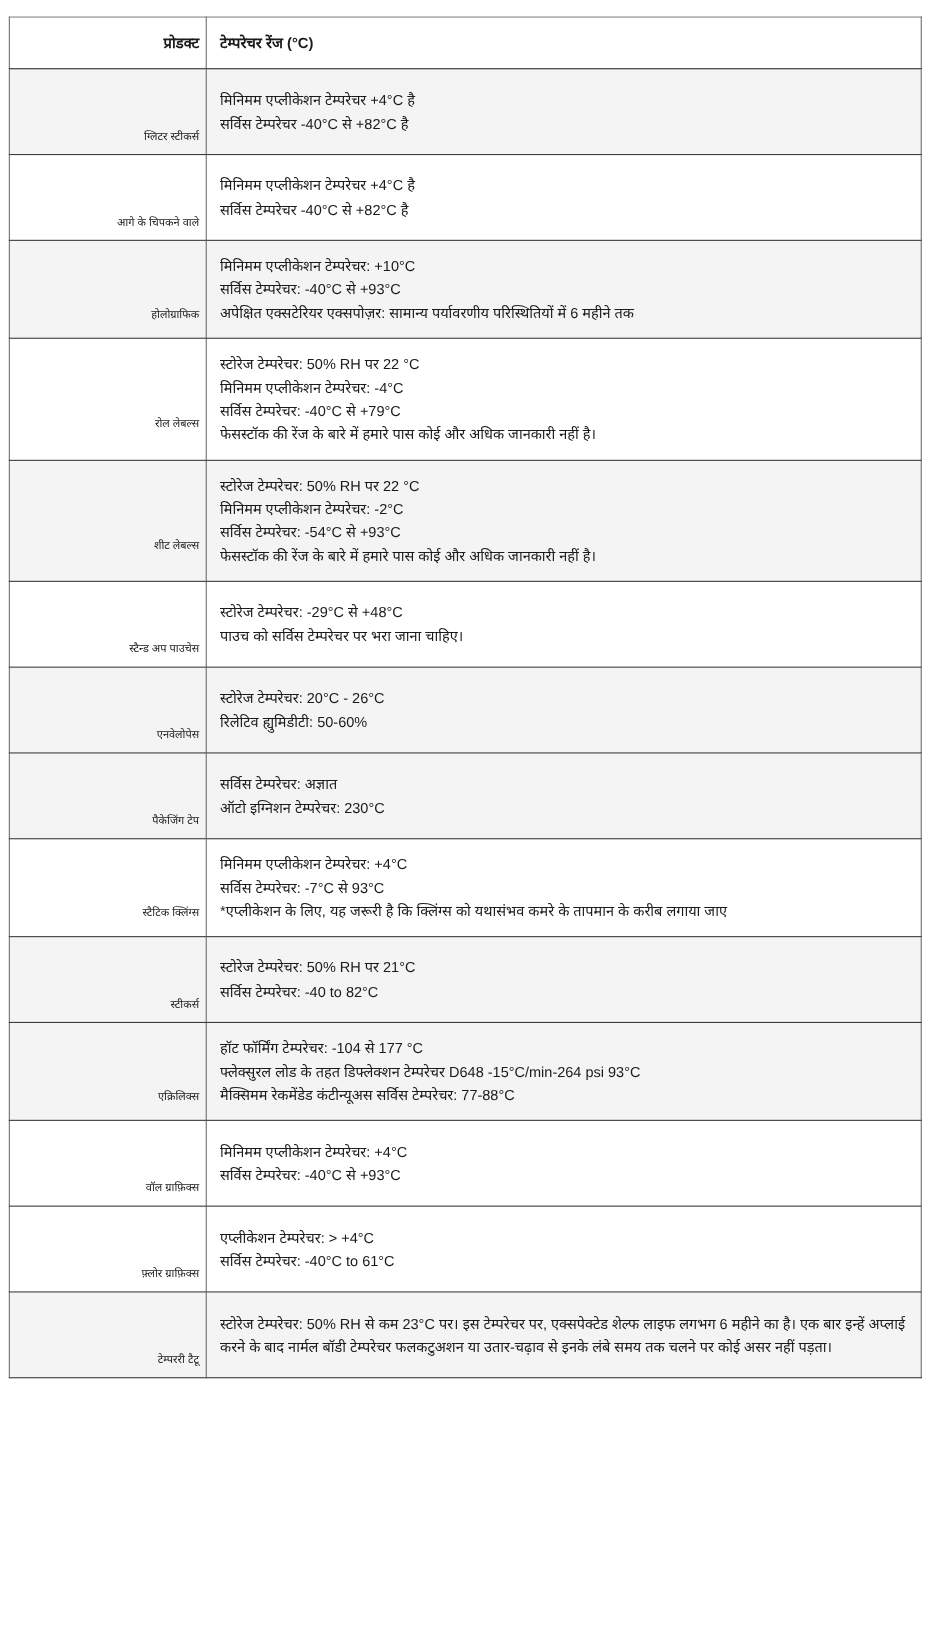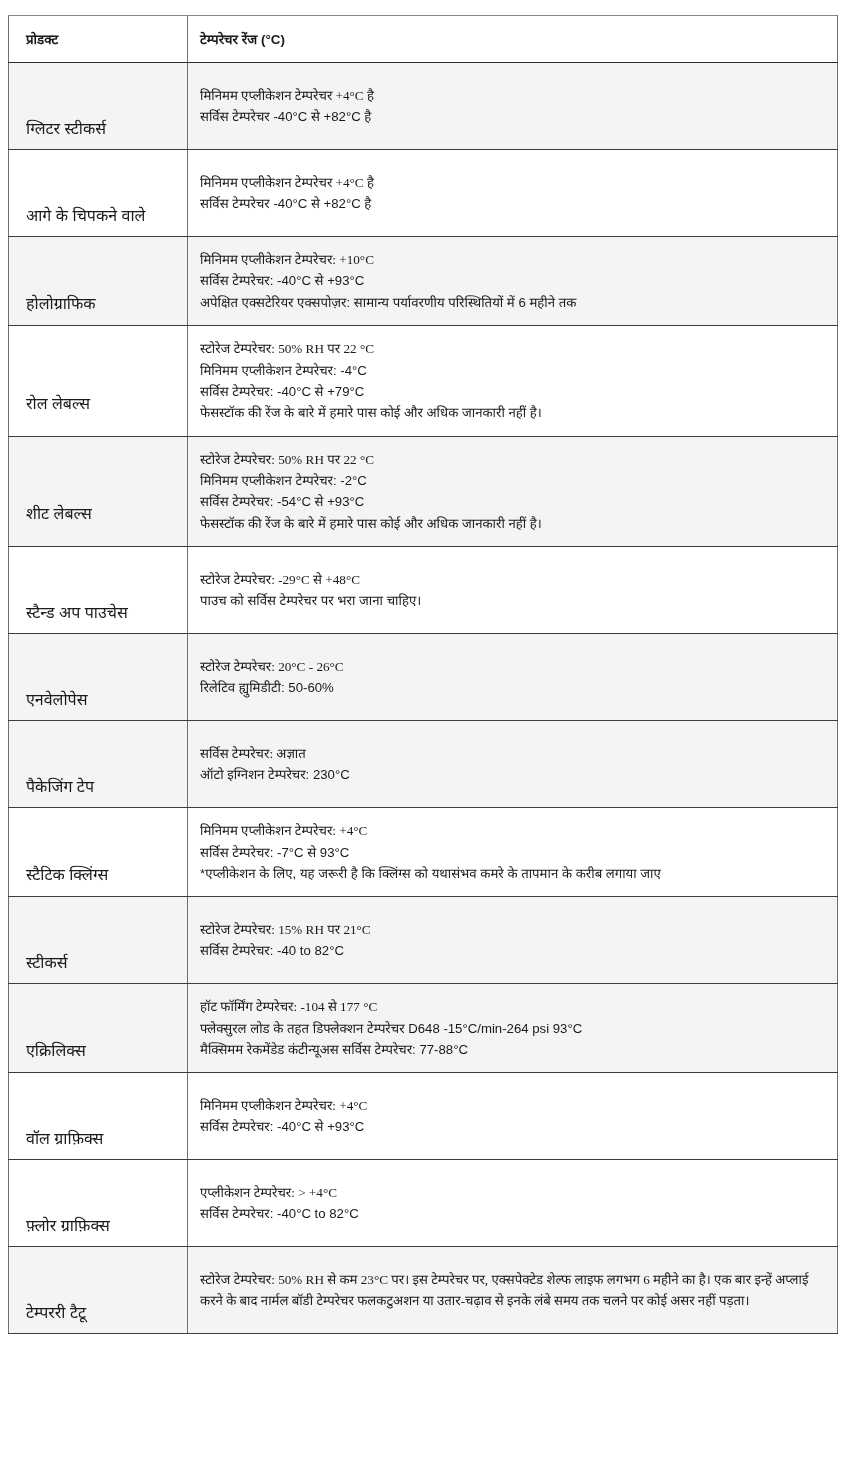--- a/index.html
+++ b/index.html
@@ -41,22 +41,22 @@
     border-top: 1.6px solid #3c3c3c;
     border-bottom: 1.6px solid #3c3c3c;
   }
   table.spec-table thead th {
     border-top: 1.4px solid #888888;
     border-bottom: 1.6px solid #2b2b2b;
   }
 
   th.product-head,
   td.product-cell {
-    text-align: left;
-    padding: 8px 17px;
+    text-align: right;
+    padding: 8px 6px;
     border-left: 1.4px solid #6f6f6f;
     border-right: 1.4px solid #4a4a4a;
   }
   th.range-head,
   td.range-cell {
     text-align: left;
     padding: 12px 8px 12px 12px;
     border-right: 1.4px solid #6f6f6f;
   }
 
@@ -66,29 +66,29 @@
     padding-top: 14px;
     padding-bottom: 14px;
   }
   th.range-head { padding-left: 12px; }
 
   .line {
     display: block;
     line-height: 1.62;
     white-space: normal;
   }
-  td.range-cell .line:first-child { margin-top: 0; font-family: Liberation Serif, serif; }
+  td.range-cell .line:first-child { margin-top: 0; }
 
   tr.shaded td { background-color: #f4f4f4; }
   tr.plain td  { background-color: #ffffff; }
 
   td.product-cell .pname {
     display: block;
     line-height: 1.5;
-    font-size: 16px;
+    font-size: 10px;
     margin-top: 46px;
   }
 </style>
 </head>
 <body>
 
 <div class="page">
   <table class="spec-table">
     <colgroup>
       <col class="col-product">
@@ -186,21 +186,21 @@
             <span class="line">मिनिमम एप्लीकेशन टेम्परेचर: +4°C</span>
             <span class="line">सर्विस टेम्परेचर: -7°C से 93°C</span>
             <span class="line">*एप्लीकेशन के लिए, यह जरूरी है कि क्लिंग्स को यथासंभव कमरे के तापमान के करीब लगाया जाए</span>
           </td>
         </tr>
         <tr class="shaded">
           <td class="product-cell">
             <span class="pname">स्टीकर्स</span>
           </td>
           <td class="range-cell">
-            <span class="line">स्टोरेज टेम्परेचर: 15% RH पर 21°C</span>
+            <span class="line">स्टोरेज टेम्परेचर: 50% RH पर 21°C</span>
             <span class="line">सर्विस टेम्परेचर: -40 to 82°C</span>
           </td>
         </tr>
         <tr class="shaded">
           <td class="product-cell">
             <span class="pname">एक्रिलिक्स</span>
           </td>
           <td class="range-cell">
             <span class="line">हॉट फॉर्मिंग टेम्परेचर: -104 से 177 °C</span>
             <span class="line">फ्लेक्सुरल लोड के तहत डिफ्लेक्शन टेम्परेचर D648 -15°C/min-264 psi 93°C</span>
@@ -215,21 +215,21 @@
             <span class="line">मिनिमम एप्लीकेशन टेम्परेचर: +4°C</span>
             <span class="line">सर्विस टेम्परेचर: -40°C से +93°C</span>
           </td>
         </tr>
         <tr class="plain">
           <td class="product-cell">
             <span class="pname">फ़्लोर ग्राफ़िक्स</span>
           </td>
           <td class="range-cell">
             <span class="line">एप्लीकेशन टेम्परेचर: &gt; +4°C</span>
-            <span class="line">सर्विस टेम्परेचर: -40°C to 82°C</span>
+            <span class="line">सर्विस टेम्परेचर: -40°C to 61°C</span>
           </td>
         </tr>
         <tr class="shaded">
           <td class="product-cell">
             <span class="pname">टेम्पररी टैटू</span>
           </td>
           <td class="range-cell">
             <span class="line">स्टोरेज टेम्परेचर: 50% RH से कम 23°C पर। इस टेम्परेचर पर, एक्सपेक्टेड शेल्फ लाइफ लगभग 6 महीने का है। एक बार इन्हें अप्लाई करने के बाद नार्मल बॉडी टेम्परेचर फलकटुअशन या उतार-चढ़ाव से इनके लंबे समय तक चलने पर कोई असर नहीं पड़ता।</span>
           </td>
         </tr>

